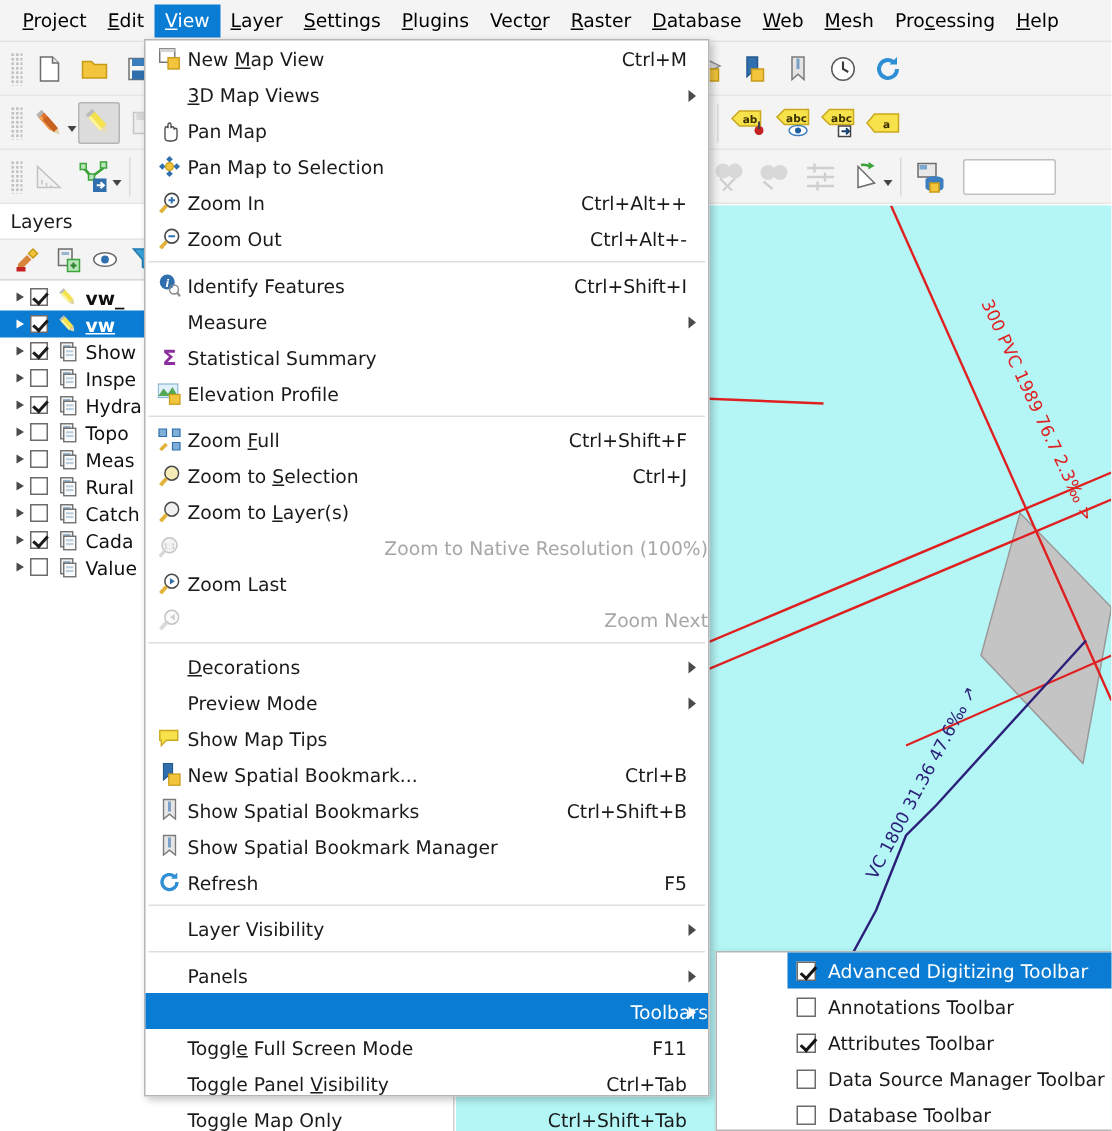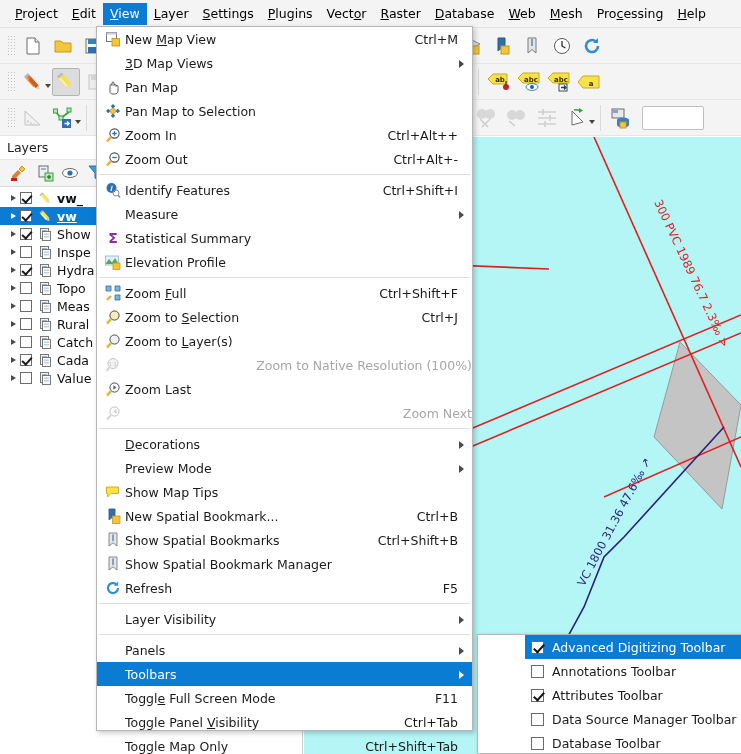--- a/index.html
+++ b/index.html
@@ -73,21 +73,21 @@
   #map{position:absolute;left:304px;top:137px;width:437px;height:617px;
        background:#b4f5f5;overflow:hidden;}
   #map svg{position:absolute;left:0;top:0;}
 
   
   #view-menu{position:absolute;left:96px;top:26px;width:377px;height:705px;
       background:#ffffff;border:1px solid #b6b6b6;box-sizing:border-box;
       box-shadow:2px 2px 5px rgba(0,0,0,.22);z-index:40;}
   .mi{height:24px;display:flex;align-items:center;position:relative;
       font-size:12.5px;color:#1a1a1a;box-sizing:border-box;padding-left:4px;}
-  .mi.hl{background:#0b7cd4;color:#ffffff;}
+  .mi.hl{background:#0b7cd4;color:#ffffff;text-align:right;}
   .mi.disabled{color:#a6a6a6;text-align:right;}
   .mi .mi-ico{width:24px;height:20px;display:flex;align-items:center;justify-content:center;flex:none;}
   .mi .mi-label{flex:1;white-space:nowrap;}
   .mi .mi-label u{text-decoration:underline;}
   .mi .mi-short{margin-left:auto;padding-right:14px;font-size:12.5px;color:#1a1a1a;}
   .mi .mi-sub{position:absolute;right:8px;top:9px;width:0;height:0;
       border-top:4px solid transparent;border-bottom:4px solid transparent;
       border-left:5px solid #4a4a4a;}
   .mi.hl .mi-sub{border-left-color:#ffffff;}
   .msep{height:1px;background:#dedede;margin:3px 2px;}

